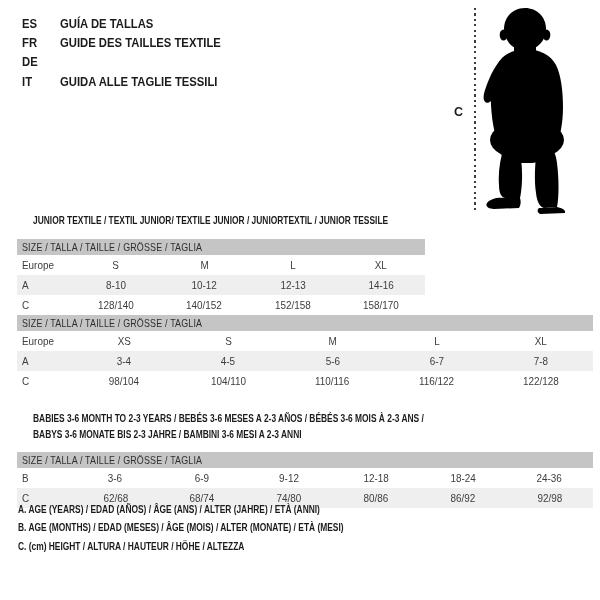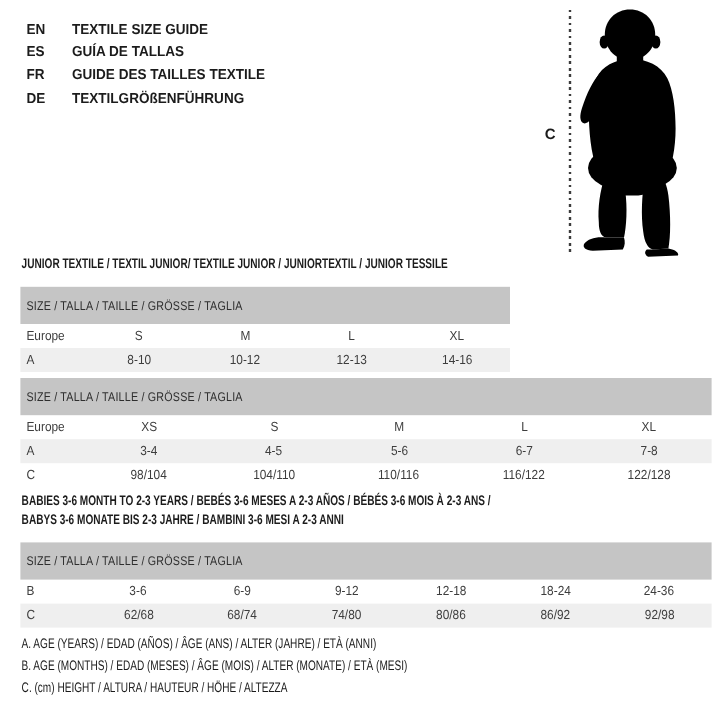--- a/index.html
+++ b/index.html
@@ -27,72 +27,71 @@
   }
   .measure-c { position:absolute; left:454px; top:105px; font-weight:700; font-size:12.5px; }
   .baby-svg { position:absolute; left:482px; top:5px; }
 
   
   .section { position:absolute; left:17px; }
   #section-junior   { top:214px; width:408px; }
   #section-children { top:315px; width:576px; }
   #section-babies   { top:411px; width:576px; }
 
-  .section-title { font-weight:700; font-size:11.5px; margin-left:1px; margin-bottom:12px; }
+  .section-title { font-weight:700; font-size:11.5px; margin-left:16px; margin-bottom:12px; }
   .section-title .tline {
     display:block; line-height:13px; white-space:nowrap;
     transform:scaleX(0.73); transform-origin:0 0;
   }
   #section-babies .section-title { margin-bottom:10px; }
   #section-babies .section-title .tline { line-height:15.5px; }
   .subscript { font-size:7.5px; vertical-align:-2px; }
 
   .band {
-    height:31px; background:var(--band,#c5c5c5);
+    height:16px; background:var(--band,#c5c5c5);
     display:flex; align-items:center; padding-left:5px;
     font-size:10.5px; color:#2e2e2e;
   }
   .band span {
     display:inline-block; white-space:nowrap; letter-spacing:0.2px;
     transform:scaleX(0.85); transform-origin:0 50%;
   }
 
   .trow { display:flex; height:20px; align-items:center; font-size:11px; color:#3d3d3d; }
   .trow.shaded { background:var(--shade,#efefef); }
   .tlabel { width:55px; padding-left:5px; }
   .tlabel span { display:inline-block; transform:scaleX(0.9); transform-origin:0 50%; white-space:nowrap; }
   .tcell { flex:1; text-align:center; }
   .tcell span { display:inline-block; transform:scaleX(0.9); transform-origin:50% 50%; white-space:nowrap; }
 
   
-  .legend { position:absolute; left:18px; top:528px; font-weight:400; font-size:11.5px; }
+  .legend { position:absolute; left:18px; top:500px; font-weight:700; font-size:11.5px; }
   .legend-line {
     display:block; line-height:18.4px; white-space:nowrap;
     transform:scaleX(0.73); transform-origin:0 0;
   }
 </style>
 </head>
 <body>
 
 <div class="lang-block">
     <div class="lang-row">
-      <div class="lang-code"><span>EN</span></div>
-      <div class="lang-label"><span>TEXTILE SIZE GUIDE</span></div>
-    </div>
-    <div class="lang-row">
       <div class="lang-code"><span>ES</span></div>
       <div class="lang-label"><span>GUÍA DE TALLAS</span></div>
     </div>
     <div class="lang-row">
       <div class="lang-code"><span>FR</span></div>
       <div class="lang-label"><span>GUIDE DES TAILLES TEXTILE</span></div>
     </div>
     <div class="lang-row">
       <div class="lang-code"><span>DE</span></div>
-      <div class="lang-label"><span>TEXTILGRÖßENFÜHRUNG</span></div>
+    </div>
+    <div class="lang-row">
+      <div class="lang-code"><span>IT</span></div>
+      <div class="lang-label"><span>GUIDA ALLE TAGLIE TESSILI</span></div>
     </div>
   </div>
 
 <div class="measure-line"></div>
 <div class="measure-c">C</div>
 <svg class="baby-svg" width="95" height="210" viewBox="0 0 95 210">
   <g fill="#000000">
 
     <path d="M43,3 C55,3 64,12 64,24 C64,30 62,35 58,39 C54,43 49,45 43,45 C37,45 31,43 27,38 C24,34 22,29 22,24 C22,12 31,3 43,3 Z"></path>
 

